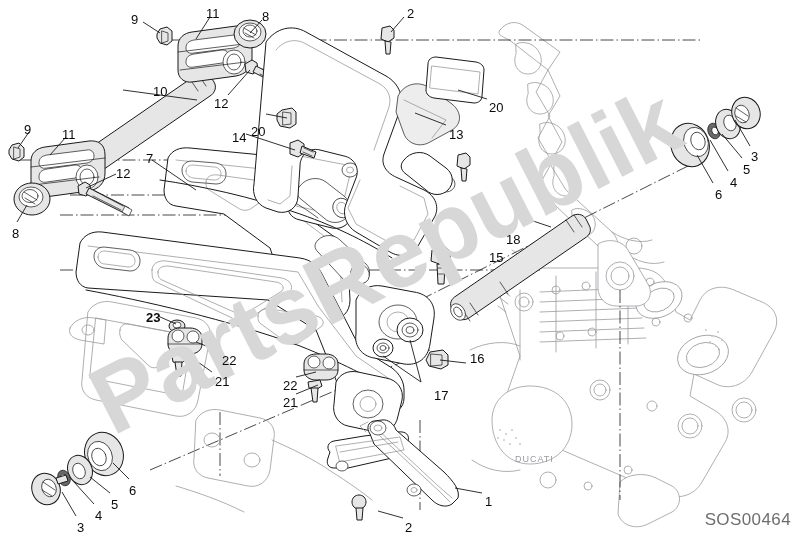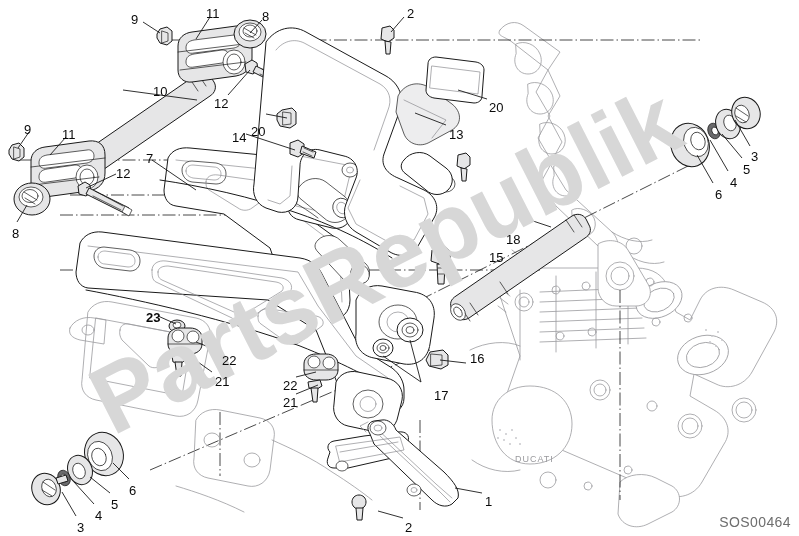--- a/index.html
+++ b/index.html
@@ -1,20 +1,20 @@
 <!DOCTYPE html>
 <html><head>
 <meta charset="utf-8">
 <style>
   html,body{margin:0;padding:0;background:#ffffff;}
   body{width:799px;height:536px;overflow:hidden;font-family:"Liberation Sans",sans-serif;}
   #sheet{position:relative;width:799px;height:536px;background:#fff;}
   #sheet svg{position:absolute;left:0;top:0;}
   .wm{position:absolute;left:0;top:0;width:799px;height:536px;pointer-events:none;}
-  .code{position:absolute;right:8px;bottom:6px;font-size:14px;color:#6e6e6e;letter-spacing:.4px;font-family:"Liberation Sans",sans-serif;}
+  .code{position:absolute;right:8px;bottom:6px;font-size:17px;color:#6e6e6e;letter-spacing:.4px;font-family:"Liberation Sans",sans-serif;}
   .lbl{position:absolute;font-size:13px;color:#0a0a0a;font-family:"Liberation Sans",sans-serif;line-height:1;}
 </style>
 </head>
 <body>
 
 <div id="sheet">
 
   <svg width="799" height="536" viewBox="0 0 799 536">
     <defs>
       <style type="text/css">

